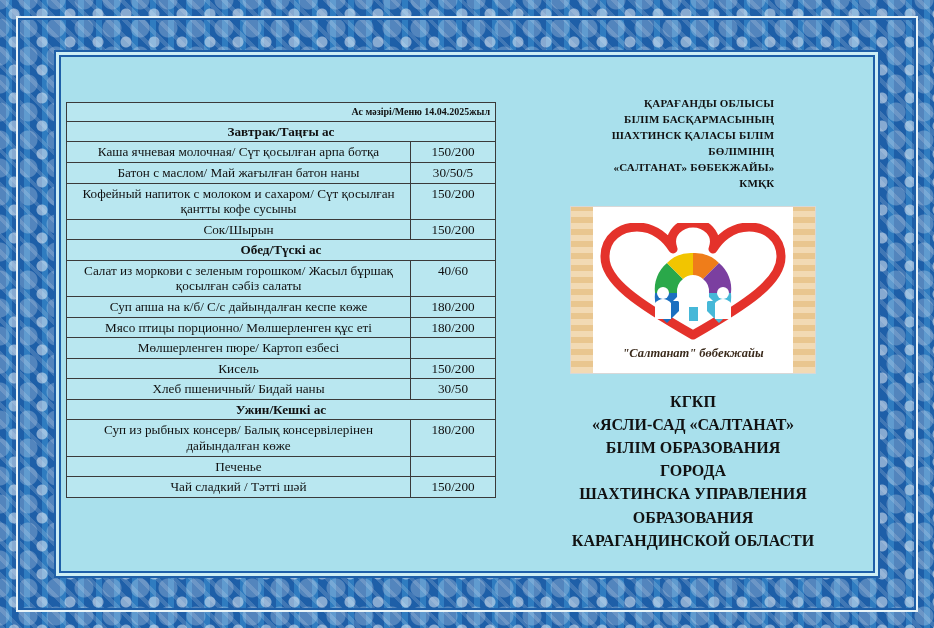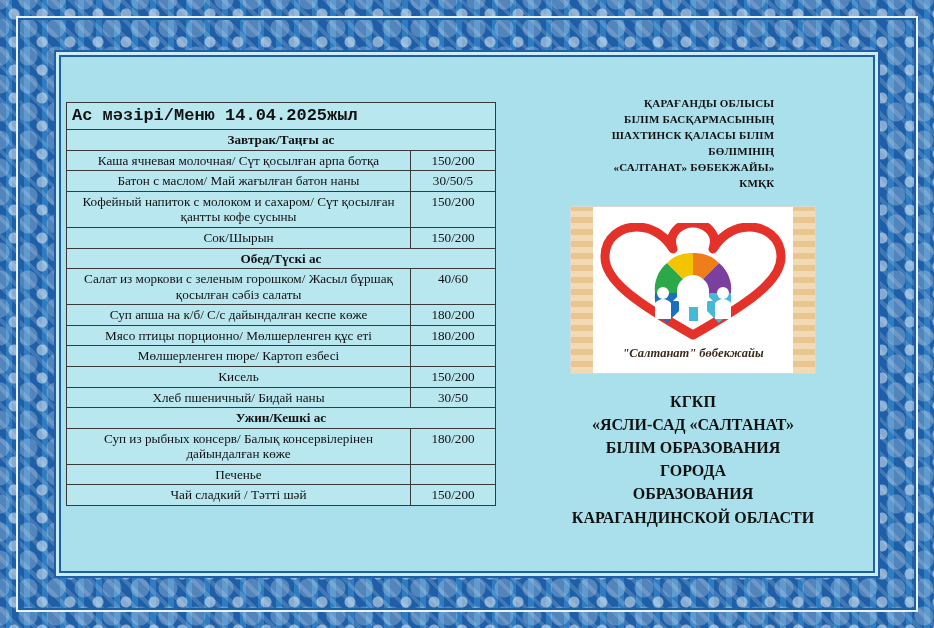--- a/index.html
+++ b/index.html
@@ -60,25 +60,24 @@
     color:#111;
   }
   table.menu td, table.menu th{
     border:1px solid #3a3a3a;
     padding:2px 5px;
     vertical-align:top;
     line-height:1.18;
     text-align:center;
   }
   table.menu th{
-    text-align:left;
-    font-weight:bold;
-    font-size:17px;
+    text-align:right;
+    font-weight:bold;
+    font-size:10px;
     padding:3px 5px;
-    font-family:Liberation Mono, monospace;
   }
   td.amt{
     width:74px;
     text-align:left;
     white-space:nowrap;
   }
   .sect{
     text-align:center;
     font-weight:bold;
   }
@@ -255,19 +254,20 @@
           </g>
         </svg>
         <div class="logo-caption">"Салтанат" бөбекжайы</div>
       </div>
 
       <div class="org-bottom" id="org-bottom">
           <div>КГКП</div>
           <div>«ЯСЛИ-САД «САЛТАНАТ»</div>
           <div>БІЛІМ ОБРАЗОВАНИЯ</div>
           <div>ГОРОДА</div>
+          <div>ШАХТИНСКА  УПРАВЛЕНИЯ</div>
           <div>ОБРАЗОВАНИЯ</div>
           <div>КАРАГАНДИНСКОЙ ОБЛАСТИ</div>
         </div>
     </div>
 
   </div>
 </div>
 
 </body></html>

